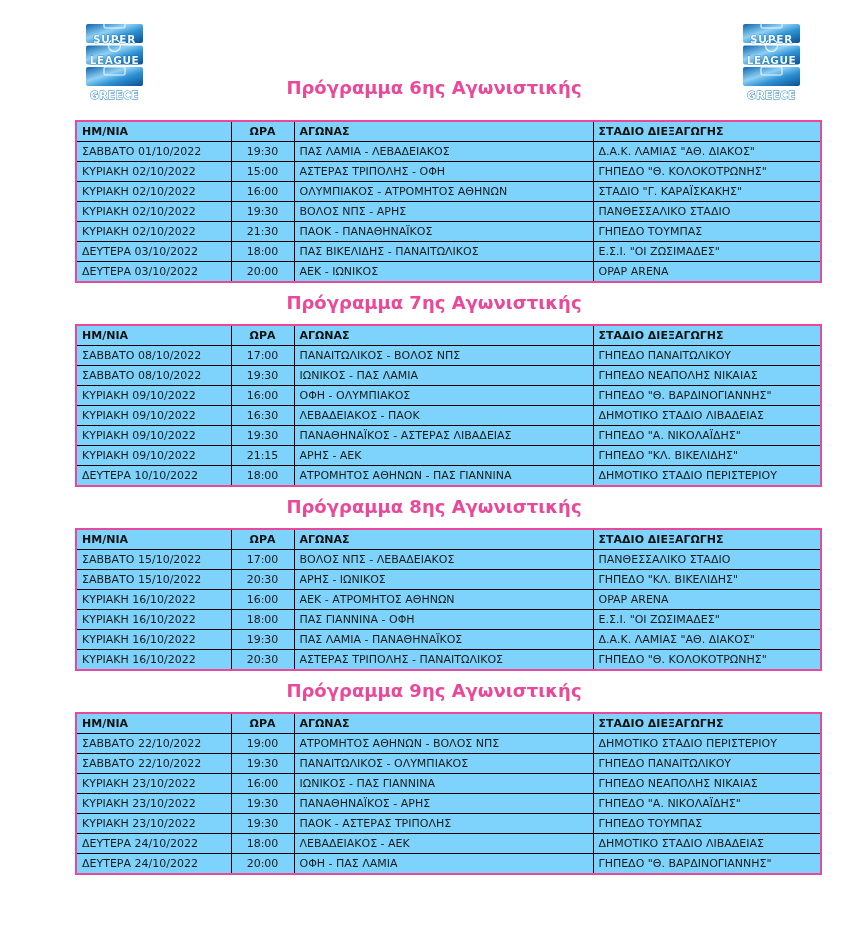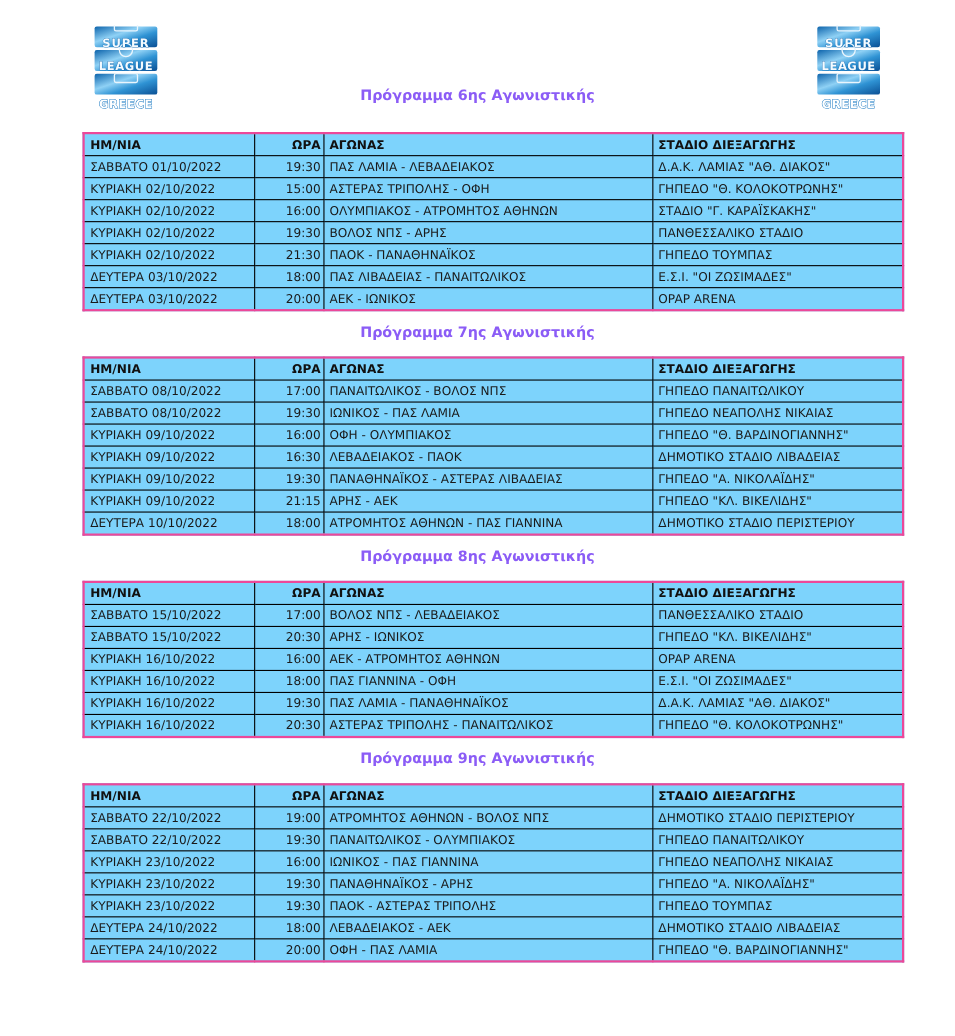--- a/index.html
+++ b/index.html
@@ -20,24 +20,24 @@
     height: 78px;
   }
   .logo-left  { left: 83px; }
   .logo-right { left: 740px; }
   .logo text {
     font-family: "DejaVu Sans", "Liberation Sans", sans-serif;
     font-weight: bold;
     paint-order: stroke fill;
   }
   .round-title {
-    font-size: 13px;
+    font-size: 18px;
     line-height: 15px;
     font-weight: bold;
-    color: #8b5cf6;
+    color: #ec4899;
     text-align: center;
     margin: 12px 0 14px 0;
   }
   section.round:first-of-type .round-title { margin-bottom: 25px; }
   table.fixtures {
     border-collapse: collapse;
     table-layout: fixed;
     width: 745px;
     margin-left: 75px;
     border: 2px solid #ec4899;
@@ -48,21 +48,21 @@
     font-size: 11px;
     height: 19px;
     line-height: 19px;
     padding: 0 5px;
     white-space: nowrap;
     overflow: hidden;
     text-align: left;
     color: #1a1a1a;
   }
   table.fixtures th { font-weight: bold; color: #111111; }
-  table.fixtures .col-time { text-align: right; padding: 0 2px; }
+  table.fixtures .col-time { text-align: center; padding: 0 2px; }
 </style>
 </head>
 <body>
 
 <svg width="0" height="0" style="position:absolute" aria-hidden="true">
   <defs>
     <linearGradient id="barGrad" x1="0" y1="0" x2="1" y2="1">
       <stop offset="0" stop-color="#0d64ac"></stop>
       <stop offset="0.38" stop-color="#8fd1f5"></stop>
       <stop offset="0.62" stop-color="#2f93d4"></stop>
@@ -153,21 +153,21 @@
   <tr class="fixture-row">
     <td>ΚΥΡΙΑΚΗ 02/10/2022</td>
     <td class="col-time">21:30</td>
     <td>ΠΑΟΚ - ΠΑΝΑΘΗΝΑΪΚΟΣ</td>
     <td>ΓΗΠΕΔΟ ΤΟΥΜΠΑΣ</td>
   </tr>
 
   <tr class="fixture-row">
     <td>ΔΕΥΤΕΡΑ 03/10/2022</td>
     <td class="col-time">18:00</td>
-    <td>ΠΑΣ ΛΙΒΑΔΕΙΑΣ - ΠΑΝΑΙΤΩΛΙΚΟΣ</td>
+    <td>ΠΑΣ ΒΙΚΕΛΙΔΗΣ - ΠΑΝΑΙΤΩΛΙΚΟΣ</td>
     <td>Ε.Σ.Ι. "ΟΙ ΖΩΣΙΜΑΔΕΣ"</td>
   </tr>
 
   <tr class="fixture-row">
     <td>ΔΕΥΤΕΡΑ 03/10/2022</td>
     <td class="col-time">20:00</td>
     <td>ΑΕΚ - ΙΩΝΙΚΟΣ</td>
     <td>OPAP ARENA</td>
   </tr>
 </tbody>

